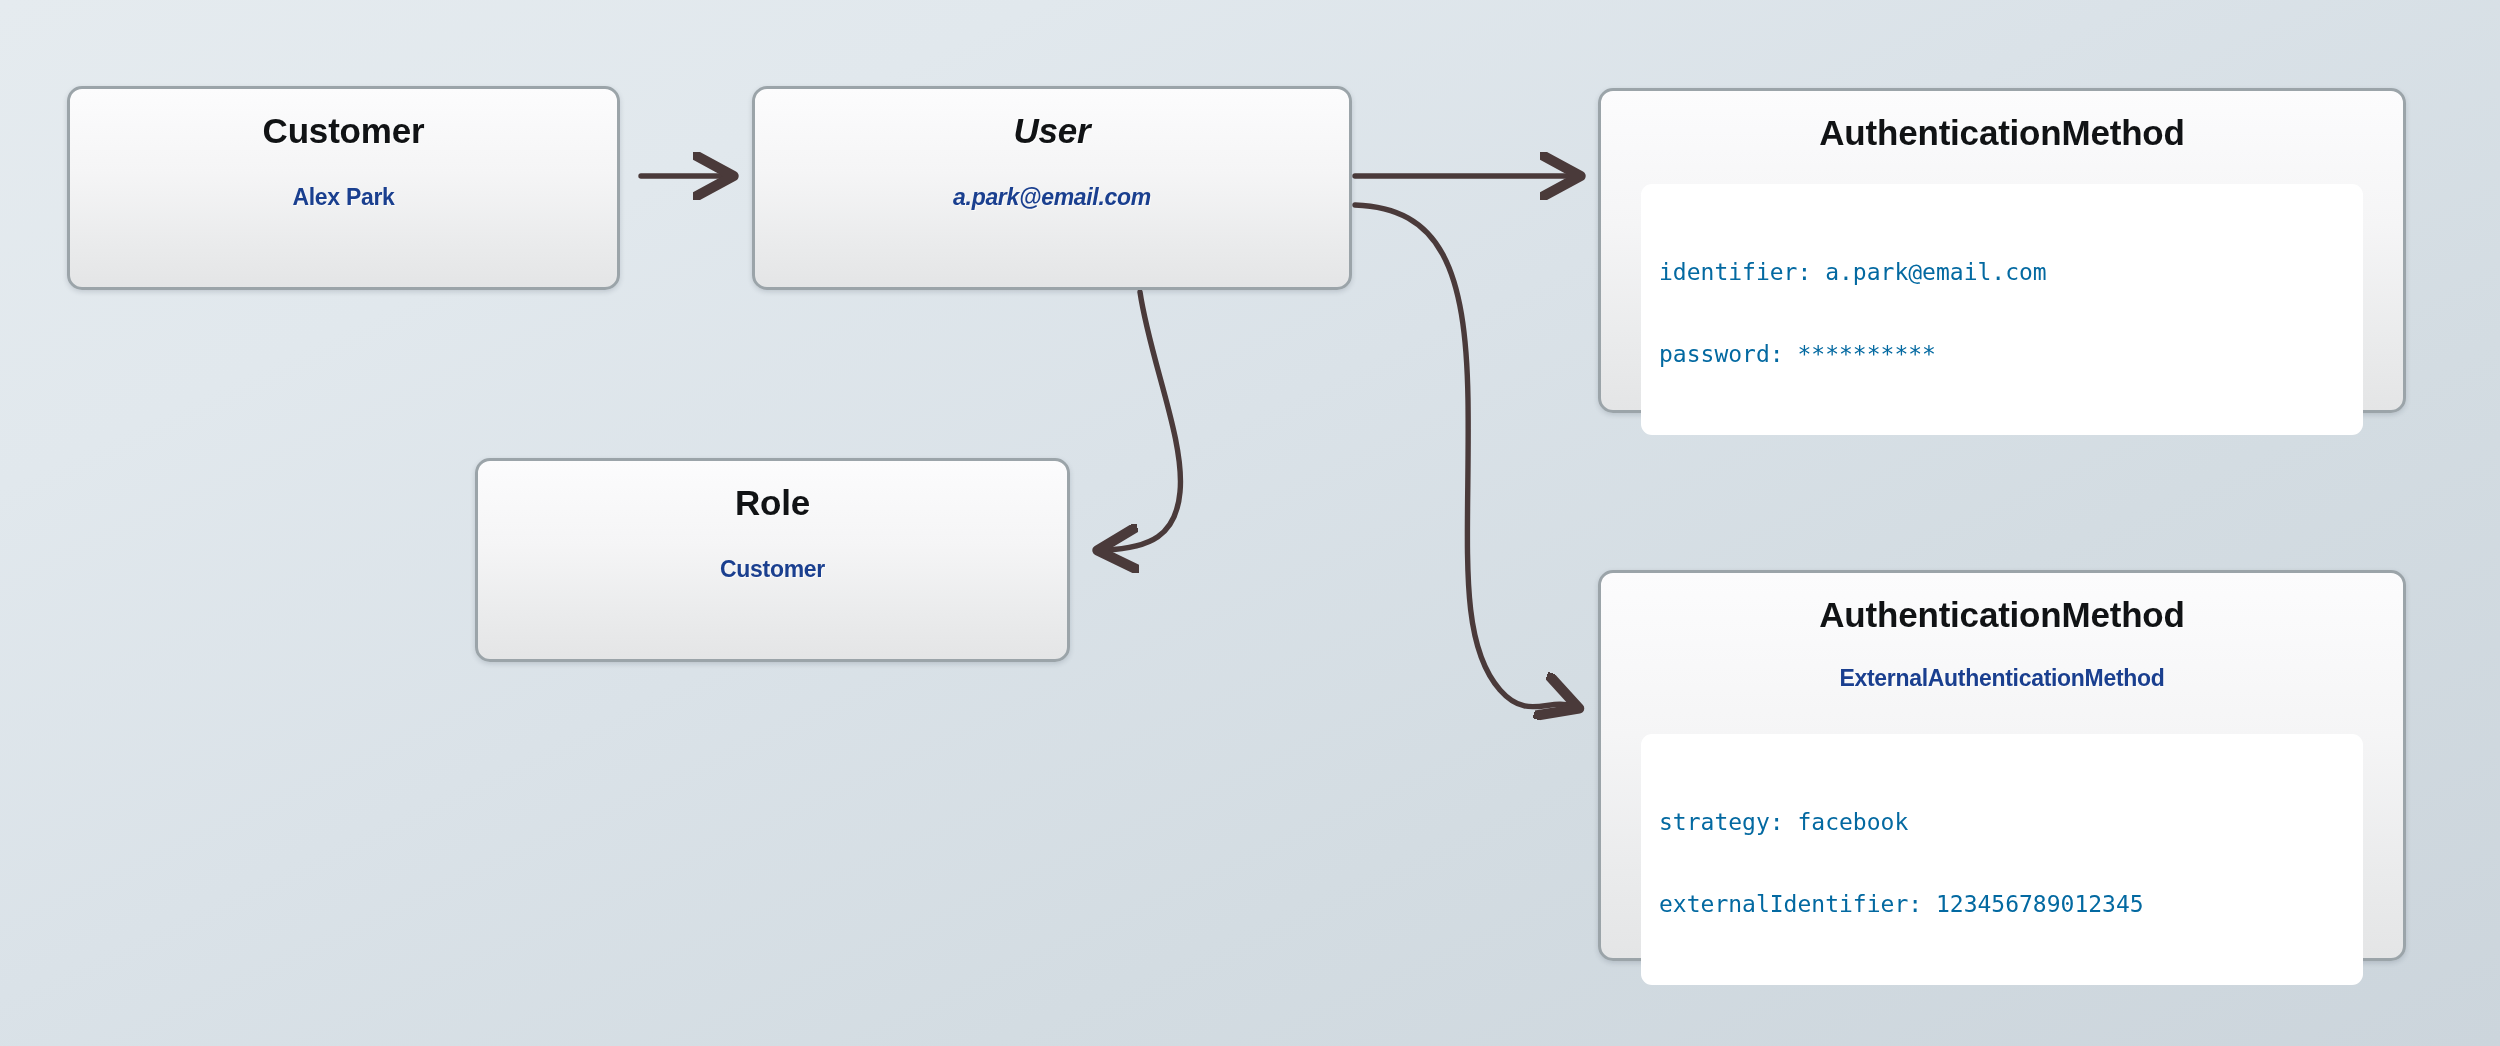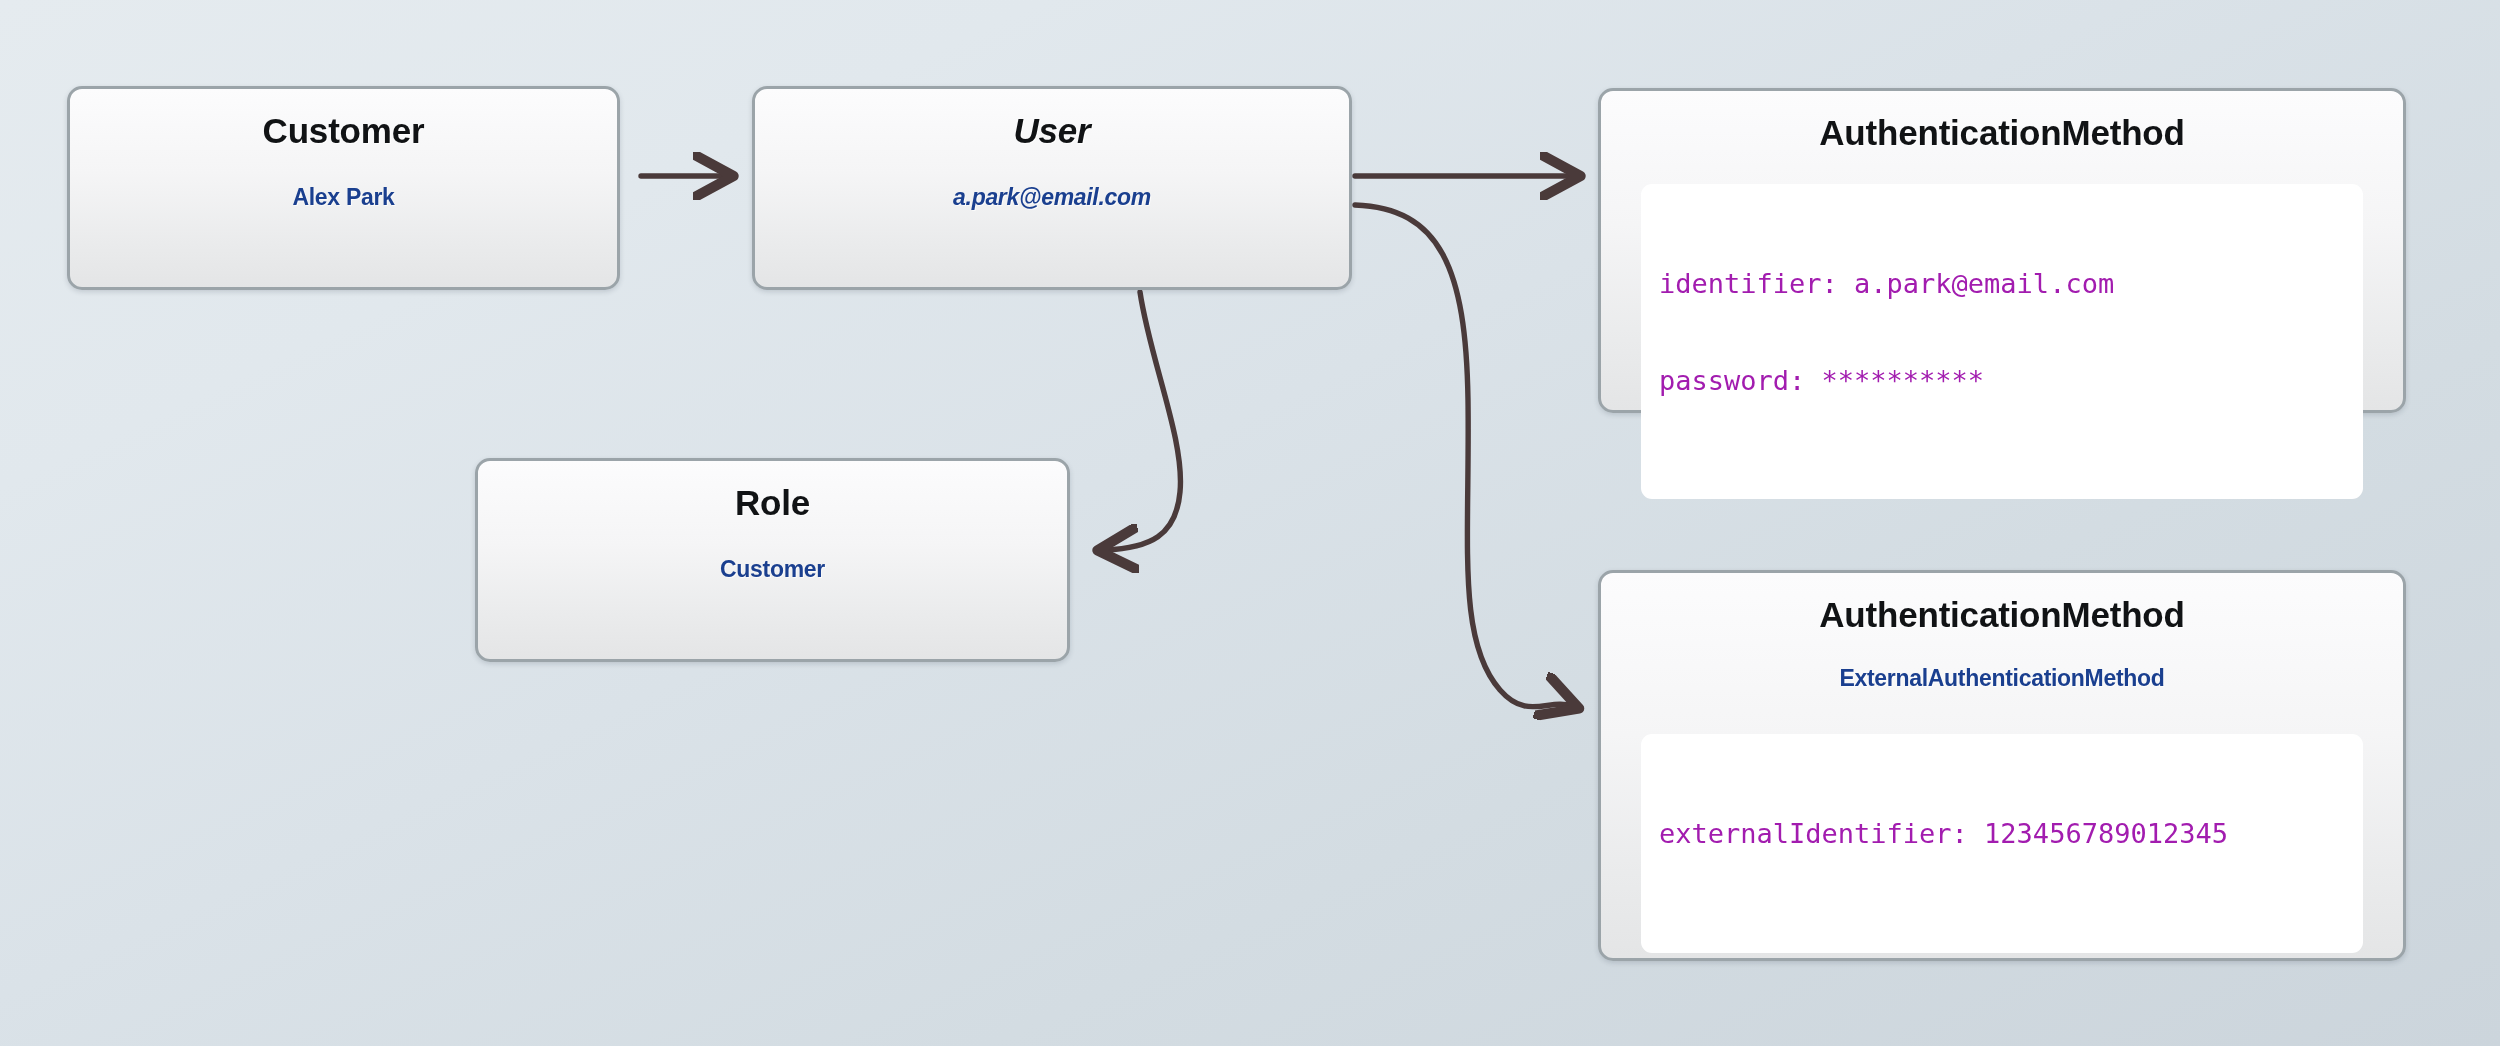--- a/index.html
+++ b/index.html
@@ -72,25 +72,25 @@
   .node.simple .node-subtitle { margin-top: 33px; }
 
   
   .node.detailed .node-title { margin-top: 22px; }
   .node.detailed .node-subtitle { margin-top: 30px; }
 
   .detail-panel {
     background: #ffffff;
     border-radius: 11px;
     box-sizing: border-box;
-    padding: 20px 22px 38px 18px;
+    padding: 20px 22px 12px 18px;
     font-family: "DejaVu Sans Mono", "Liberation Mono", monospace;
-    font-size: 27px;
+    font-size: 23px;
     line-height: 1.19;
-    color: #a21caf;
+    color: #0369a1;
     white-space: pre;
     letter-spacing: 0px;
   }
   .detail-line { display: block; }
 
   
   #node-customer { left: 67px;  top: 86px;  width: 553px;  height: 204px; }
   #node-user     { left: 752px; top: 86px;  width: 600px;  height: 204px; font-style: italic; }
   #node-role     { left: 475px; top: 458px; width: 595px;  height: 204px; }
 
@@ -154,17 +154,18 @@
     <div class="detail-panel">
       <span class="detail-line">identifier: a.park@email.com</span>
       <span class="detail-line">password: **********</span>
     </div>
   </div>
 
   <div class="node detailed" id="node-external">
     <div class="node-title">AuthenticationMethod</div>
     <div class="node-subtitle">ExternalAuthenticationMethod</div>
     <div class="detail-panel">
+      <span class="detail-line">strategy: facebook</span>
       <span class="detail-line">externalIdentifier: 123456789012345</span>
     </div>
   </div>
 
 </div>
 
 </body></html>

